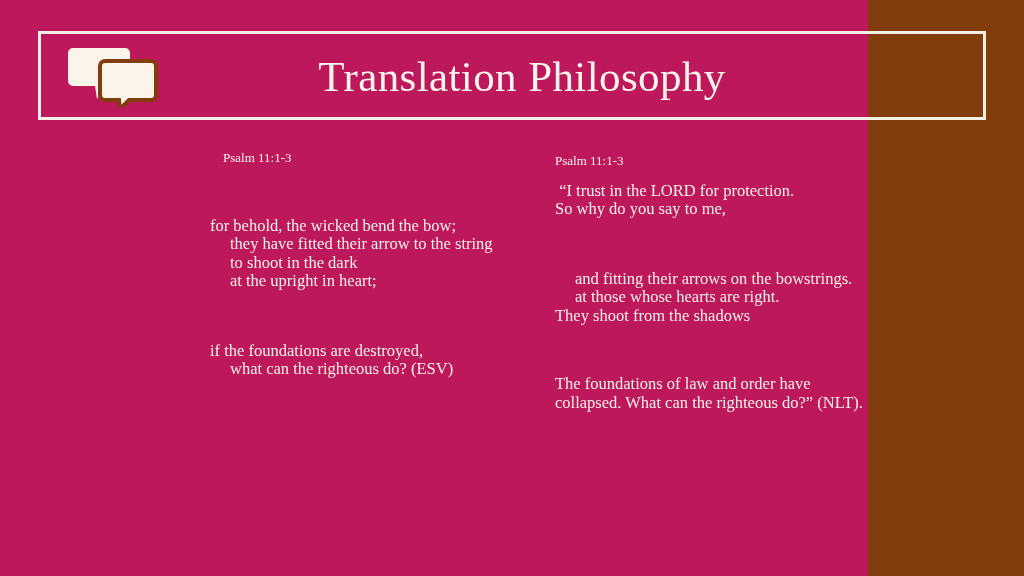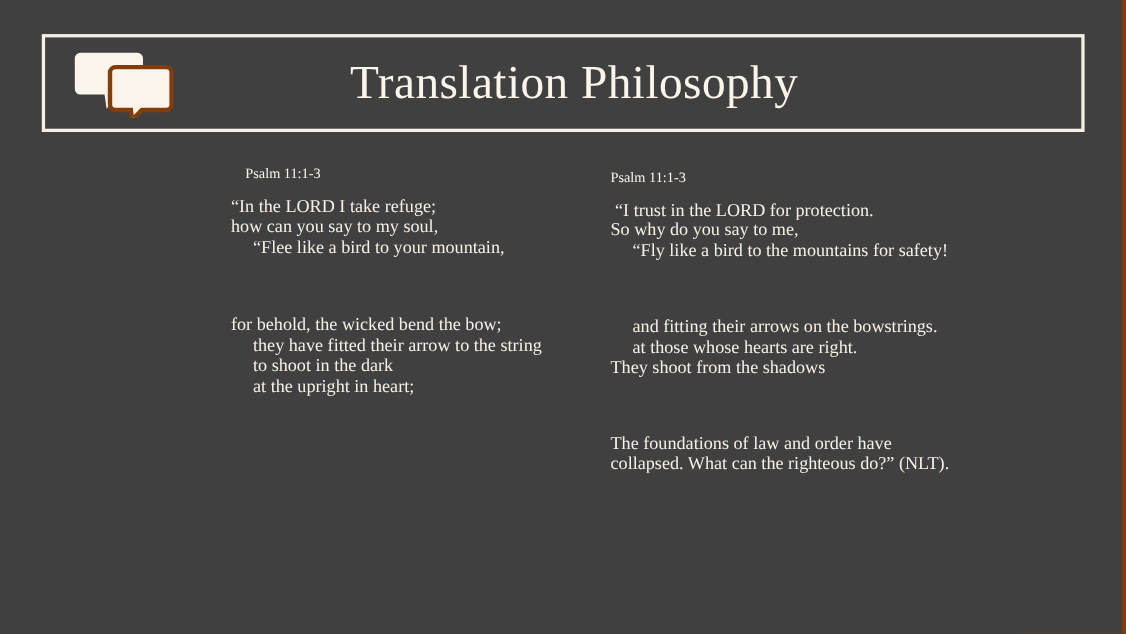--- a/index.html
+++ b/index.html
@@ -8,23 +8,23 @@
   }
   body {
     width: 1024px;
     height: 576px;
     overflow: hidden;
     background: #833C0C;
     font-family: "Liberation Serif", "DejaVu Serif", serif;
   }
   .slide {
     position: relative;
-    width: 1020px;
+    width: 868px;
     height: 576px;
-    background: #404040;
+    background: #be185d;
   }
 
   
   .header-banner {
     position: absolute;
     left: 38px;
     top: 31px;
     width: 948px;
     height: 89px;
     border: 3px solid #F5EFE6;
@@ -121,42 +121,40 @@
 
       <div class="header-title">Translation Philosophy</div>
     </div>
   </div>
 
   <div class="columns">
 
     <div class="col col-left">
       <div class="verse-ref">Psalm 11:1-3</div>
 
-      <div class="stanza st1">
-        <span class="ln">“In the LORD I take refuge;</span>
-        <span class="ln">how can you say to my soul,</span>
-        <span class="ln i1">“Flee like a bird to your mountain,</span>
-      </div>
 
       <div class="stanza st2">
         <span class="ln">for behold, the wicked bend the bow;</span>
         <span class="ln i1">they have fitted their arrow to the string</span>
         <span class="ln i1">to shoot in the dark</span>
         <span class="ln i1">at the upright in heart;</span>
       </div>
 
+      <div class="stanza st3">
+        <span class="ln">if the foundations are destroyed,</span>
+        <span class="ln i1">what can the righteous do? (ESV)</span>
+      </div>
     </div>
 
     <div class="col col-right">
       <div class="verse-ref">Psalm 11:1-3</div>
 
       <div class="stanza st1">
         <span class="ln"> “I trust in the LORD for protection.</span>
         <span class="ln">So why do you say to me,</span>
-        <span class="ln i1">“Fly like a bird to the mountains for safety!</span>
       </div>
 
       <div class="stanza st2">
         <span class="ln i1">and fitting their arrows on the bowstrings.</span>
         <span class="ln i1">at those whose hearts are right.</span>
         <span class="ln">They shoot from the shadows</span>
       </div>
 
       <div class="stanza st3">
         <span class="ln">The foundations of law and order have</span>

